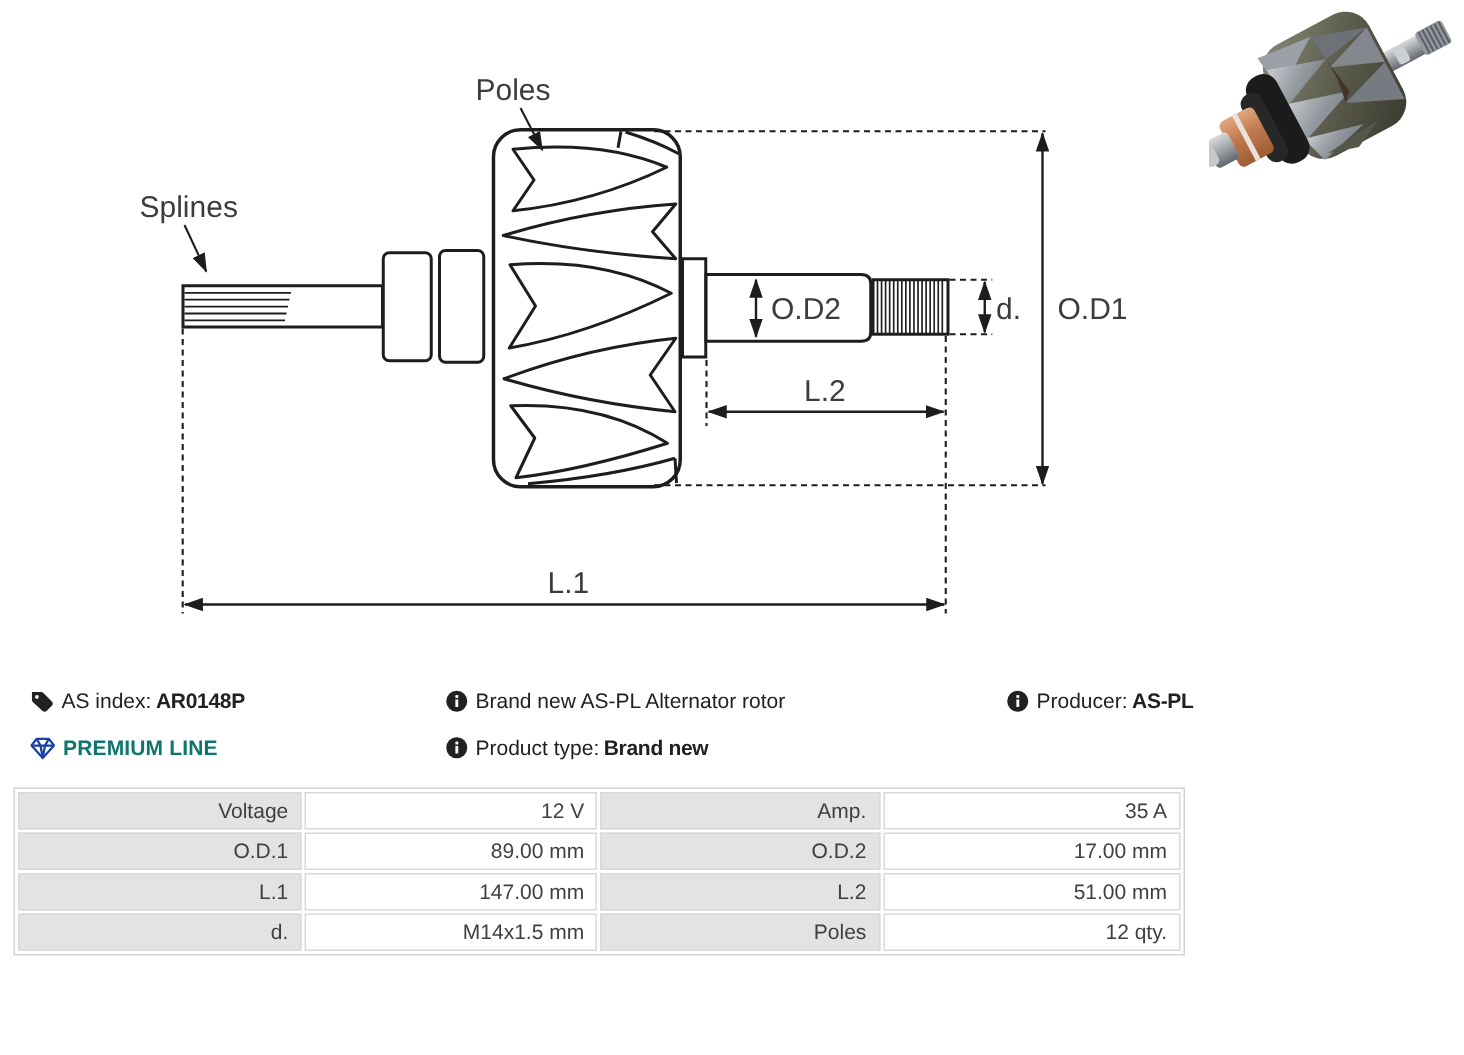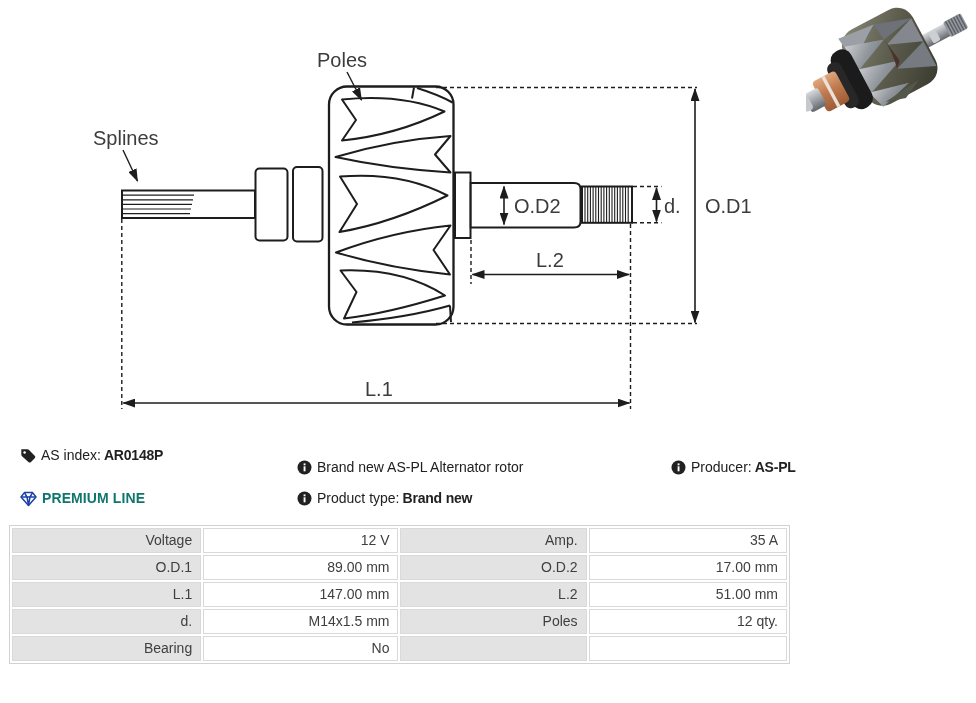--- a/index.html
+++ b/index.html
@@ -174,21 +174,21 @@
     <rect x="27" y="40" width="15" height="50" rx="7" fill="#272727"></rect>
 
     <rect x="8" y="48" width="26" height="34" rx="4" fill="url(#copper)"></rect>
     <rect x="19" y="48" width="3.5" height="34" fill="#e9e1da"></rect>
 
     <rect x="-6" y="55" width="17" height="20" rx="3" fill="url(#steel)"></rect>
     <rect x="-11" y="58" width="9" height="14" rx="3.5" fill="#c5c8cc"></rect>
   </g>
 </svg>
 
-<div class="inforow" style="left:20px;top:447px;align-items:flex-end;">
+<div class="inforow" style="left:20px;top:459px;align-items:flex-end;">
   <span class="icon">
     <svg width="16" height="16" viewBox="0 0 16 16">
       <path d="M1.3,1.3 h6.2 c.5,0 1,.2 1.3,.55 l5.9,5.9 c.7,.7 .7,1.9 0,2.6 l-3.7,3.7 c-.7,.7 -1.9,.7 -2.6,0 L2,8.15 C1.6,7.8 1.3,7.3 1.3,6.8 Z" fill="#212121"></path>
       <circle cx="4.6" cy="4.6" r="1.25" fill="#ffffff"></circle>
     </svg>
   </span>
   <span class="lbltext">AS index:</span>
   <b>AR0148P</b>
 </div>
 
@@ -279,20 +279,14 @@
       <td class="val">147.00 mm</td>
       <td class="lbl">L.2</td>
       <td class="val">51.00 mm</td>
     </tr>
     <tr>
       <td class="lbl">d.</td>
       <td class="val">M14x1.5 mm</td>
       <td class="lbl">Poles</td>
       <td class="val">12 qty.</td>
     </tr>
-    <tr>
-      <td class="lbl">Bearing</td>
-      <td class="val">No</td>
-      <td class="lbl"></td>
-      <td class="val"></td>
-    </tr>
   </tbody>
 </table>
 
 </body></html>

